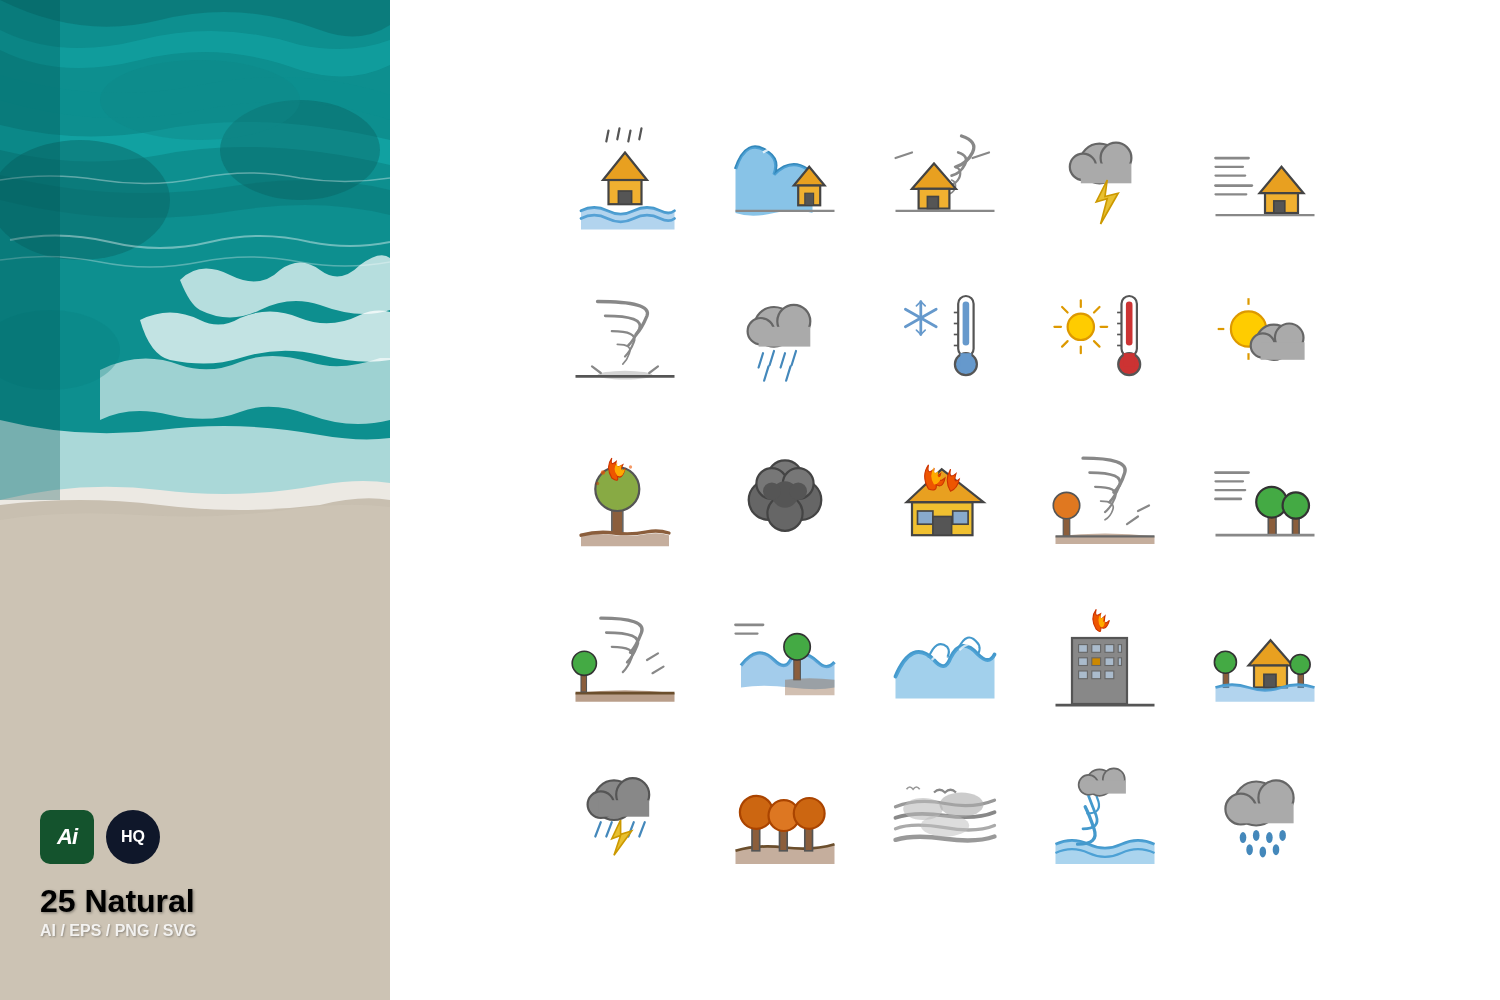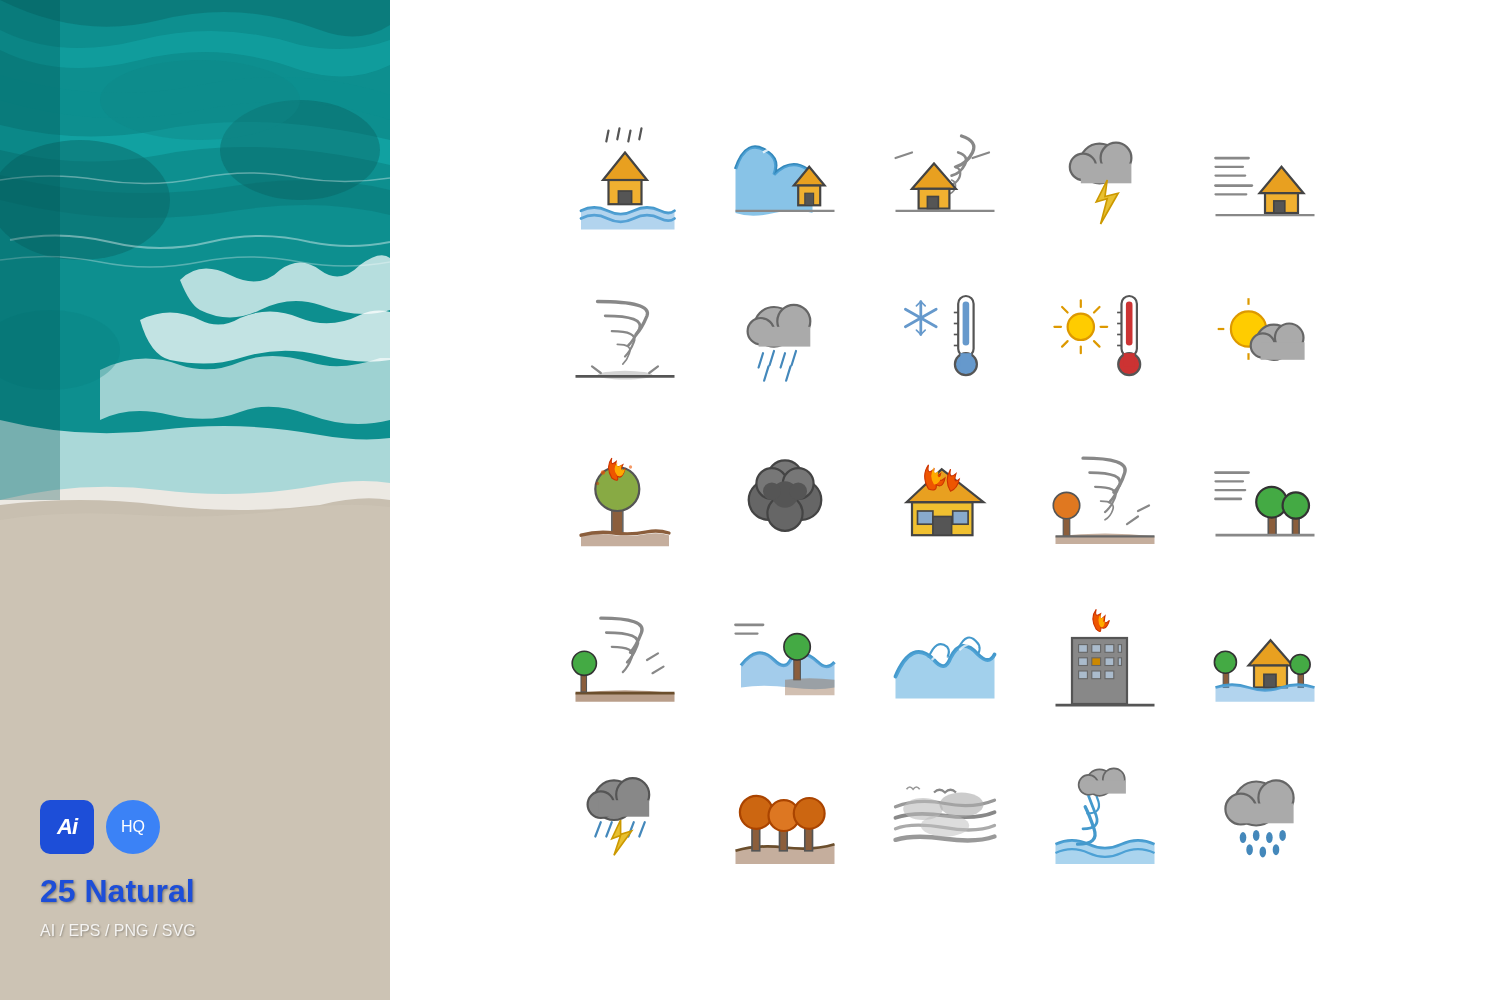--- a/index.html
+++ b/index.html
@@ -58,55 +58,55 @@
     }
     .badge-row {
       display: flex;
       align-items: center;
       gap: 12px;
       margin-bottom: 18px;
     }
     .ai-badge {
       width: 54px;
       height: 54px;
-      background: #1d4ed8;
+      background: #14532d;
       border-radius: 10px;
       display: flex;
       align-items: center;
       justify-content: center;
       font-weight: 900;
       font-size: 22px;
       color: white;
       font-style: italic;
       letter-spacing: -1px;
     }
     .hq-badge {
       width: 54px;
       height: 54px;
-      background: #3b82f6;
+      background: #0f172a;
       border-radius: 50%;
       display: flex;
       align-items: center;
       justify-content: center;
-      font-weight: 400;
+      font-weight: 700;
       font-size: 16px;
       color: white;
     }
     .title-text {
       font-size: 32px;
       font-weight: 800;
-      color: #1d4ed8;
+      color: #000000;
       line-height: 1.2;
-      margin-bottom: 12px;
+      margin-bottom: 2px;
       text-shadow: 1px 1px 3px rgba(0,0,0,0.4);
     }
     .format-text {
       font-size: 16px;
       color: rgba(255,255,255,0.85);
-      font-weight: 400;
+      font-weight: 700;
       text-shadow: 1px 1px 2px rgba(0,0,0,0.3);
     }
 
     
     .right-panel {
       flex: 1;
       background: #ffffff;
       display: flex;
       align-items: center;
       justify-content: center;

